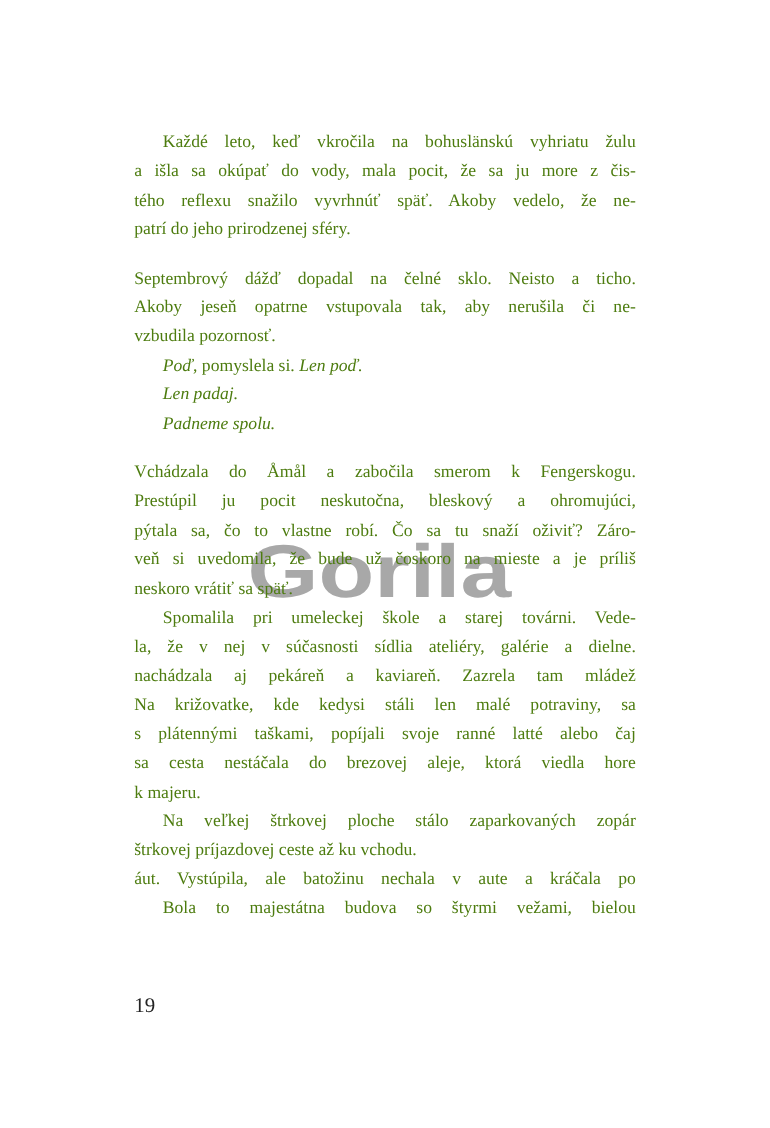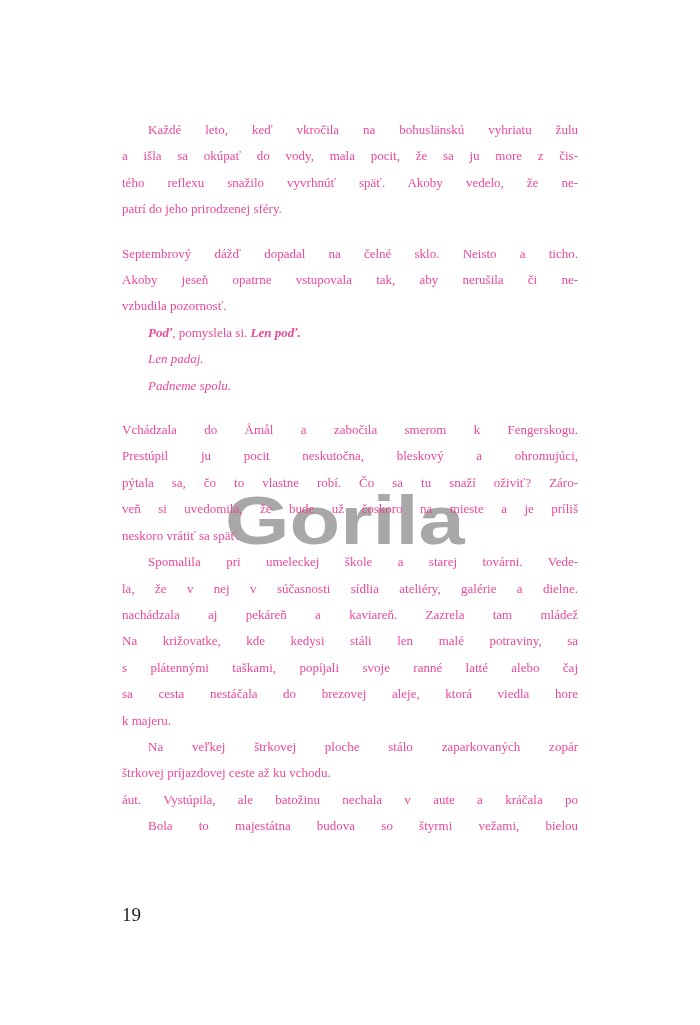--- a/index.html
+++ b/index.html
@@ -23,31 +23,31 @@
     transform: scaleX(1.22);
     transform-origin: left top;
     z-index: 1;
     white-space: nowrap;
   }
   .text-column {
     position: absolute;
     left: 122px; top: 117px;
     width: 456px;
     z-index: 2;
-    color: #ec4899;
-    font-size: 13px;
+    color: #4d7c0f;
+    font-size: 16px;
     line-height: 26.4px;
   }
   .text-column p { margin: 0; padding: 0; text-align: justify; }
   .text-column p.sec { margin-top: 18px; }
   .text-column p.it { font-style: italic; font-family: Liberation Serif, serif; }
   .line { display: block; text-align: justify; text-align-last: justify; }
   .line.last { text-align-last: left; }
   .line.ind { text-indent: 26px; }
-  .line i { font-style: italic; font-weight: bold; }
+  .line i { font-style: italic; }
   .page-number {
     position: absolute;
     left: 122px; top: 904px;
     width: 456px;
     text-align: left;
     font-size: 19px;
     color: #242424;
     z-index: 2;
   }
 </style>

